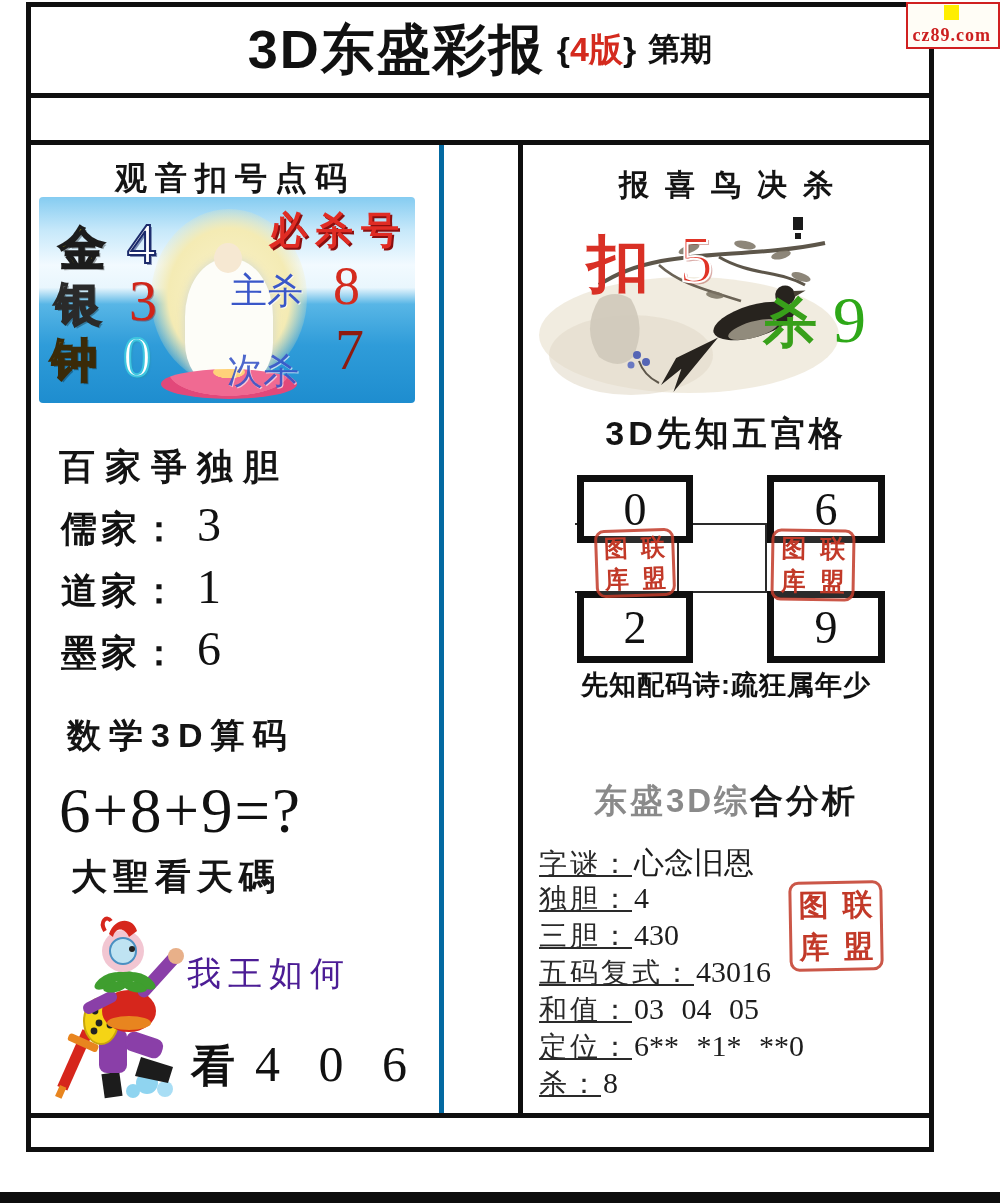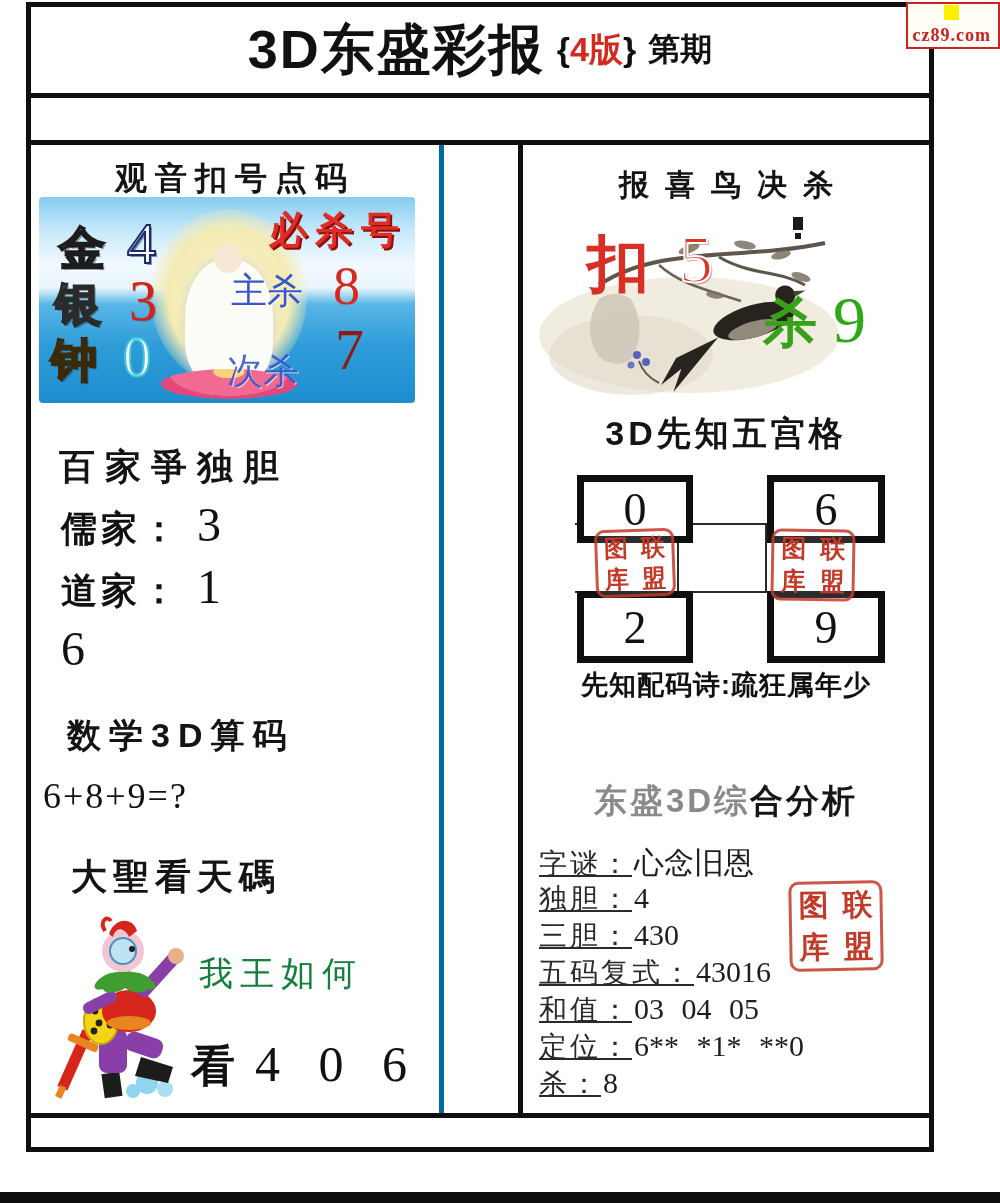--- a/index.html
+++ b/index.html
@@ -56,24 +56,24 @@
   .t-mustkill{font-size:38px;font-weight:900;letter-spacing:8px;color:#e02c24;text-shadow:2px 2px 0 #8a0f0f;}
   .t-bluekill{font-size:36px;font-weight:400;color:#3a57c8;text-shadow:1px 1px 0 rgba(255,255,255,.7);}
   .t-n8{font-size:54px;color:#d42b1e;}
   .t-n7{font-size:58px;color:#8f1a0f;}
 
   .sc-title{position:absolute;top:298px;left:28px;font-size:36px;letter-spacing:10px;}
   .sc-row{position:absolute;left:30px;display:flex;align-items:baseline;gap:16px;}
   .sc-row .lb{font-size:36px;font-weight:900;letter-spacing:4px;}
   .sc-row .vl{font-size:48px;}
   .math-title{position:absolute;top:568px;left:36px;font-size:34px;letter-spacing:8px;}
-  .formula{position:absolute;top:630px;left:12px;font-size:36px;letter-spacing:2px;}
+  .formula{position:absolute;top:630px;left:28px;font-size:63px;letter-spacing:2px;}
   .sky-title{position:absolute;top:708px;left:40px;font-size:36px;letter-spacing:6px;}
   .monkey{position:absolute;left:18px;top:766px;width:156px;height:196px;}
-  .question{position:absolute;left:168px;top:806px;font-size:34px;letter-spacing:7px;color:#15803d;}
+  .question{position:absolute;left:156px;top:806px;font-size:34px;letter-spacing:7px;color:#4c1d95;}
   .see-line{position:absolute;left:160px;top:890px;display:flex;align-items:baseline;}
   .see-line .lb{font-size:44px;font-weight:900;}
   .see-line .vl{font-size:50px;word-spacing:26px;margin-left:20px;}
 
   
   .bird-title{position:absolute;top:20px;left:0;width:100%;text-align:center;font-size:30px;letter-spacing:16px;text-indent:16px;}
   .bird-art{position:absolute;left:16px;top:58px;width:340px;height:210px;}
   .bt{position:absolute;line-height:1;white-space:nowrap;}
   .bt-kou{left:48px;top:30px;font-size:62px;font-weight:700;color:#d93025;}
   .bt-5{left:140px;top:22px;font-size:68px;color:#e03427;-webkit-text-stroke:2px #fff;text-shadow:2px 2px 0 rgba(150,20,10,.35);}
@@ -153,20 +153,21 @@
 
         <div class="sc-row" style="top:352px;">
           <span class="lb">儒家：</span>
           <span class="vl serif">3</span>
         </div>
         <div class="sc-row" style="top:414px;">
           <span class="lb">道家：</span>
           <span class="vl serif">1</span>
         </div>
         <div class="sc-row" style="top:476px;">
+          <span class="lb">墨家：</span>
           <span class="vl serif">6</span>
         </div>
 
         <div class="math-title h-black">数学3D算码</div>
         <div class="formula serif">6+8+9=?</div>
 
         <div class="sky-title h-black">大聖看天碼</div>
 
         <svg class="monkey" viewBox="0 0 156 196">
           <g transform="rotate(24 26 150)">

